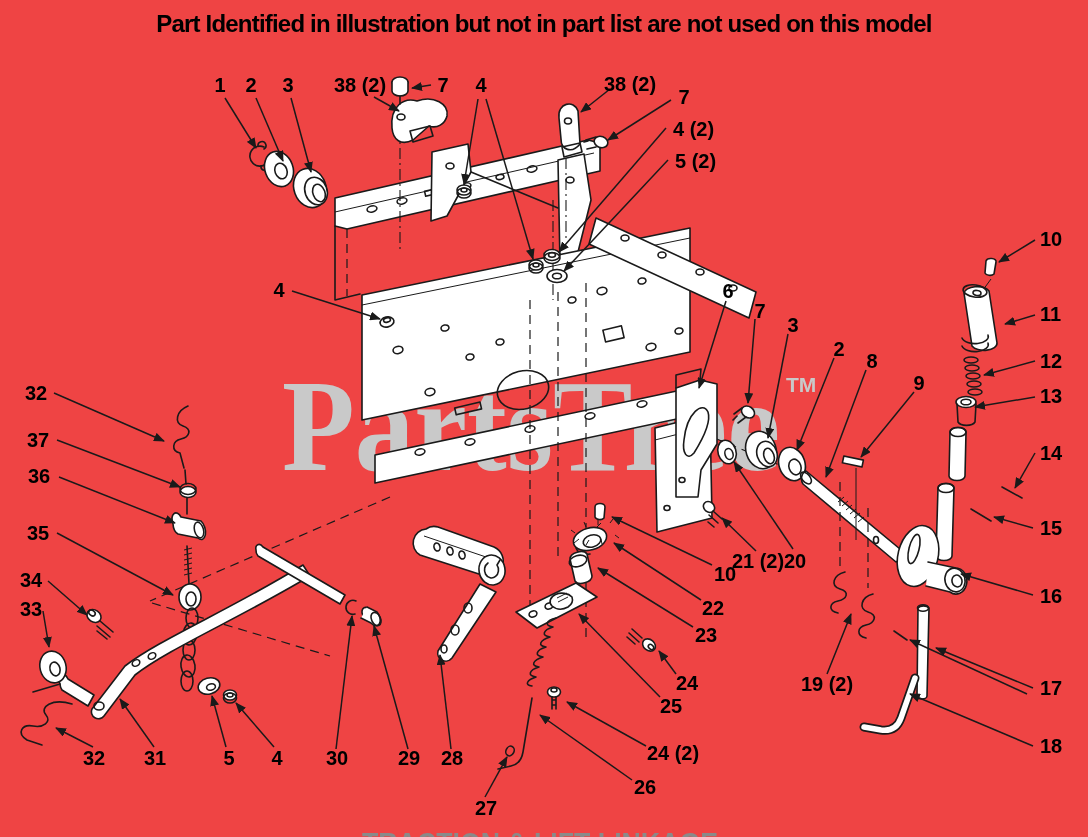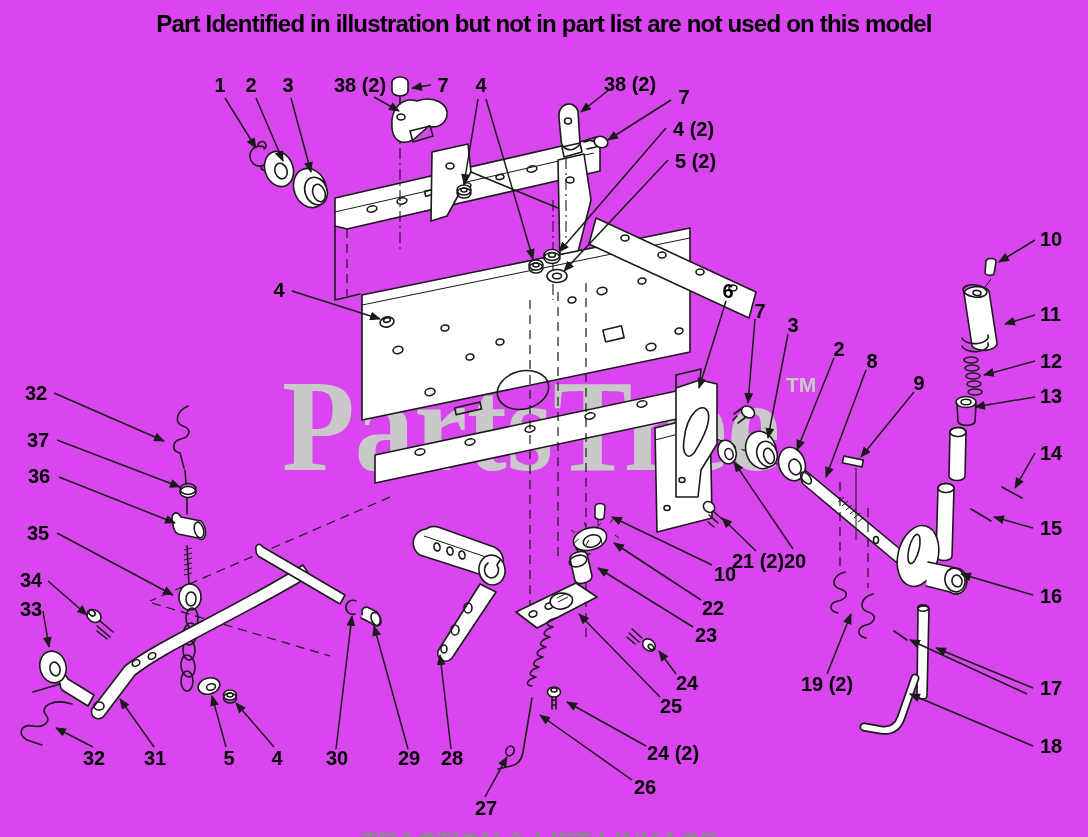--- a/index.html
+++ b/index.html
@@ -1,16 +1,16 @@
 <!DOCTYPE html>
 <html><head>
 <meta charset="utf-8">
 <style>
   html,body{margin:0;padding:0;background:#fff;}
-  #page{position:relative;width:1088px;height:837px;background:#d946ef;overflow:hidden;
+  #page{position:relative;width:1088px;height:837px;background:#ef4444;overflow:hidden;
         font-family:"Liberation Sans",sans-serif;}
   #title{position:absolute;left:0;top:10px;width:100%;text-align:center;
          font-size:24px;font-weight:bold;letter-spacing:-0.8px;color:#000;white-space:nowrap;}
   svg{position:absolute;left:0;top:0;}
   .d{stroke:#1a1a1a;fill:none;stroke-width:1.6;stroke-linecap:round;stroke-linejoin:round;}
   .w{stroke:#1a1a1a;fill:#ffffff;stroke-width:1.6;stroke-linecap:round;stroke-linejoin:round;}
   .thin{stroke:#1a1a1a;fill:none;stroke-width:1;}
   .ld{stroke:#1a1a1a;fill:none;stroke-width:1.5;}
   .dash{stroke:#1a1a1a;fill:none;stroke-width:1.2;stroke-dasharray:9 6;}
   .ddot{stroke:#1a1a1a;fill:none;stroke-width:1.1;stroke-dasharray:11 4 2 4;}

